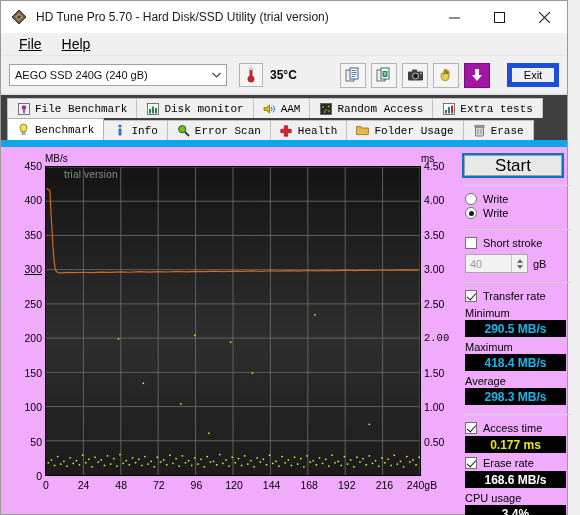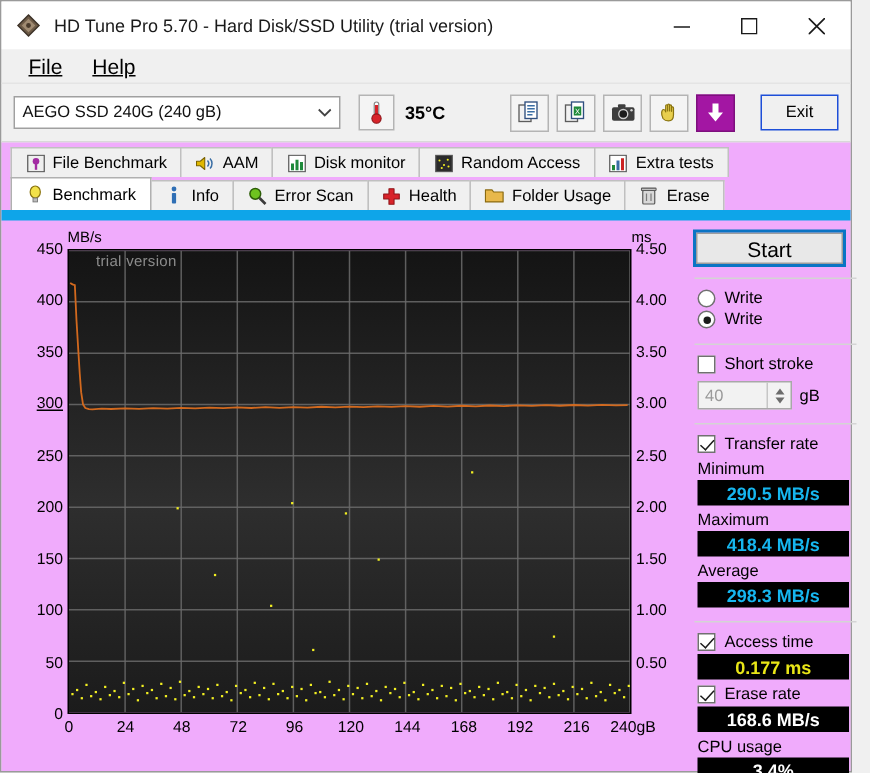--- a/index.html
+++ b/index.html
@@ -52,25 +52,25 @@
     display:flex;align-items:center;justify-content:center;box-sizing:border-box;
   }
   .temp-val{font-size:12px;font-weight:bold;color:#000;}
   .tool-icons{margin-left:auto;display:flex;align-items:center;gap:5px;}
   .tbtn{
     width:26px;height:25px;border:1px solid #b4b4b4;background:#f4f4f4;
     display:flex;align-items:center;justify-content:center;box-sizing:border-box;
   }
   .tbtn.accent{background:#a316a3;border:1px solid #7d0f7d;}
   .exit-btn{
-    margin-left:12px;width:52px;height:24px;border:1px solid #1d4ed8;background:#f0f0f0;
+    margin-left:12px;width:52px;height:24px;border:5px solid #1d4ed8;background:#f0f0f0;
     display:flex;align-items:center;justify-content:center;font-size:11px;box-sizing:border-box;
   }
   
-  .tabstrip{flex:0 0 auto;background:#f0abfc;padding-top:2px;}
+  .tabstrip{flex:0 0 auto;background:#404040;padding-top:2px;font-family:Liberation Mono, monospace;}
   .tabrow{display:flex;align-items:flex-end;height:21px;padding-left:6px;}
   .tabrow.row2{height:22px;}
   .tab{
     height:20px;display:flex;align-items:center;gap:5px;padding:0 9px;
     background:#f0f0f0;border:1px solid #c0c0c0;border-bottom:none;
     box-sizing:border-box;font-size:11px;color:#000;white-space:nowrap;
     margin-right:-1px;
   }
   .tab.active{background:#ffffff;height:22px;border-color:#b0b0b0;position:relative;z-index:3;}
   .tab-ico{width:13px;height:13px;display:flex;align-items:center;justify-content:center;flex:0 0 auto;}
@@ -96,21 +96,21 @@
   .ylabels span{position:absolute;right:0;transform:translateY(-50%);font-size:10.5px;color:#000;text-align:right;}
   .y2labels{position:absolute;left:415px;top:13px;width:40px;height:310px;}
   .y2labels span{position:absolute;left:0;transform:translateY(-50%);font-size:10.5px;color:#000;}
   .xlabels{position:absolute;left:36px;top:326px;width:378px;height:14px;}
   .xlabels span{position:absolute;transform:translateX(-50%);font-size:10.5px;color:#000;white-space:nowrap;}
   
   .side{position:absolute;left:460px;top:6px;width:112px;}
   .start-btn{
     width:98px;height:21px;margin:2px 0 0 3px;background:#e8e8e8;
     border:1px solid #9d9d9d;outline:2px solid #0a74c4;outline-offset:0px;
-    display:flex;align-items:center;justify-content:center;font-size:14px;box-sizing:border-box;
+    display:flex;align-items:center;justify-content:center;font-size:17px;box-sizing:border-box;
   }
   .sep{height:1px;background:#d4d4d4;margin:9px 2px 6px 2px;}
   .opt{display:flex;align-items:center;gap:6px;padding:1px 0 1px 4px;font-size:11px;}
   .radio{
     width:12px;height:12px;border-radius:50%;border:1px solid #707070;background:#fff;
     box-sizing:border-box;position:relative;flex:0 0 auto;
   }
   .radio.on::after{
     content:"";position:absolute;left:2.5px;top:2.5px;width:5px;height:5px;
     border-radius:50%;background:#1a1a1a;
@@ -257,38 +257,38 @@
           <svg width="12" height="12" viewBox="0 0 12 12">
               <rect x="0.5" y="0.5" width="11" height="11" fill="#efefef" stroke="#555" stroke-width="0.8"></rect>
               <circle cx="6" cy="4.5" r="2.2" fill="#a32ba3"></circle>
               <rect x="5.2" y="6.2" width="1.6" height="4" fill="#a32ba3"></rect>
             </svg>
         </span>
         <span>File Benchmark</span>
       </div>
       <div class="tab">
         <span class="tab-ico">
-          <svg width="13" height="12" viewBox="0 0 13 12">
-              <path d="M1 4.5 L3.5 4.5 L6.5 2 L6.5 10 L3.5 7.5 L1 7.5 Z" fill="#e0b800" stroke="#7a6200" stroke-width="0.7" stroke-linejoin="round"></path>
-              <path d="M8.3 4 A3 3 0 0 1 8.3 8" fill="none" stroke="#3a6ea5" stroke-width="1"></path>
-              <path d="M10 2.6 A5 5 0 0 1 10 9.4" fill="none" stroke="#3a6ea5" stroke-width="1"></path>
-            </svg>
-        </span>
-        <span>AAM</span>
-      </div>
-      <div class="tab">
-        <span class="tab-ico">
           <svg width="12" height="12" viewBox="0 0 12 12">
               <rect x="0.5" y="0.5" width="11" height="11" fill="#fff" stroke="#555" stroke-width="0.8"></rect>
               <rect x="2" y="6" width="2" height="4.5" fill="#1f8a3b"></rect>
               <rect x="5" y="3.5" width="2" height="7" fill="#1f8a3b"></rect>
               <rect x="8" y="5" width="2" height="5.5" fill="#1f8a3b"></rect>
             </svg>
         </span>
         <span>Disk monitor</span>
+      </div>
+      <div class="tab">
+        <span class="tab-ico">
+          <svg width="13" height="12" viewBox="0 0 13 12">
+              <path d="M1 4.5 L3.5 4.5 L6.5 2 L6.5 10 L3.5 7.5 L1 7.5 Z" fill="#e0b800" stroke="#7a6200" stroke-width="0.7" stroke-linejoin="round"></path>
+              <path d="M8.3 4 A3 3 0 0 1 8.3 8" fill="none" stroke="#3a6ea5" stroke-width="1"></path>
+              <path d="M10 2.6 A5 5 0 0 1 10 9.4" fill="none" stroke="#3a6ea5" stroke-width="1"></path>
+            </svg>
+        </span>
+        <span>AAM</span>
       </div>
       <div class="tab">
         <span class="tab-ico">
           <svg width="12" height="12" viewBox="0 0 12 12">
               <rect x="0.5" y="0.5" width="11" height="11" fill="#2b2b2b" stroke="#555" stroke-width="0.8"></rect>
               <circle cx="3" cy="4" r="0.7" fill="#f2ef22"></circle>
               <circle cx="6" cy="7" r="0.7" fill="#f2ef22"></circle>
               <circle cx="8.5" cy="3.5" r="0.7" fill="#f2ef22"></circle>
               <circle cx="4.5" cy="9" r="0.7" fill="#f2ef22"></circle>
               <circle cx="9" cy="8" r="0.7" fill="#f2ef22"></circle>
@@ -383,21 +383,21 @@
             <span style="top: 137.778px;">250</span>
             <span style="top: 103.333px; text-decoration: underline;">300</span>
             <span style="top: 68.8889px;">350</span>
             <span style="top: 34.4444px;">400</span>
             <span style="top: 0px;">450</span>
           </div>
         <div class="y2labels">
             <span style="top: 275.556px; text-align: center;">0.50</span>
             <span style="top: 241.111px;">1.00</span>
             <span style="top: 206.667px;">1.50</span>
-            <span style="top: 172.222px;">2.00</span>
+            <span style="top: 172.222px; font-family: Liberation Mono, monospace;">2.00</span>
             <span style="top: 137.778px;">2.50</span>
             <span style="top: 103.333px;">3.00</span>
             <span style="top: 68.8889px;">3.50</span>
             <span style="top: 34.4444px;">4.00</span>
             <span style="top: 0px;">4.50</span>
           </div>
 
         <div class="plot">
           <svg id="plot-svg" width="374" height="308" viewBox="0 0 374 308">
               <line x1="37.4" y1="0" x2="37.4" y2="308" stroke="#6b6b6b" stroke-width="1" opacity="0.85"></line>

